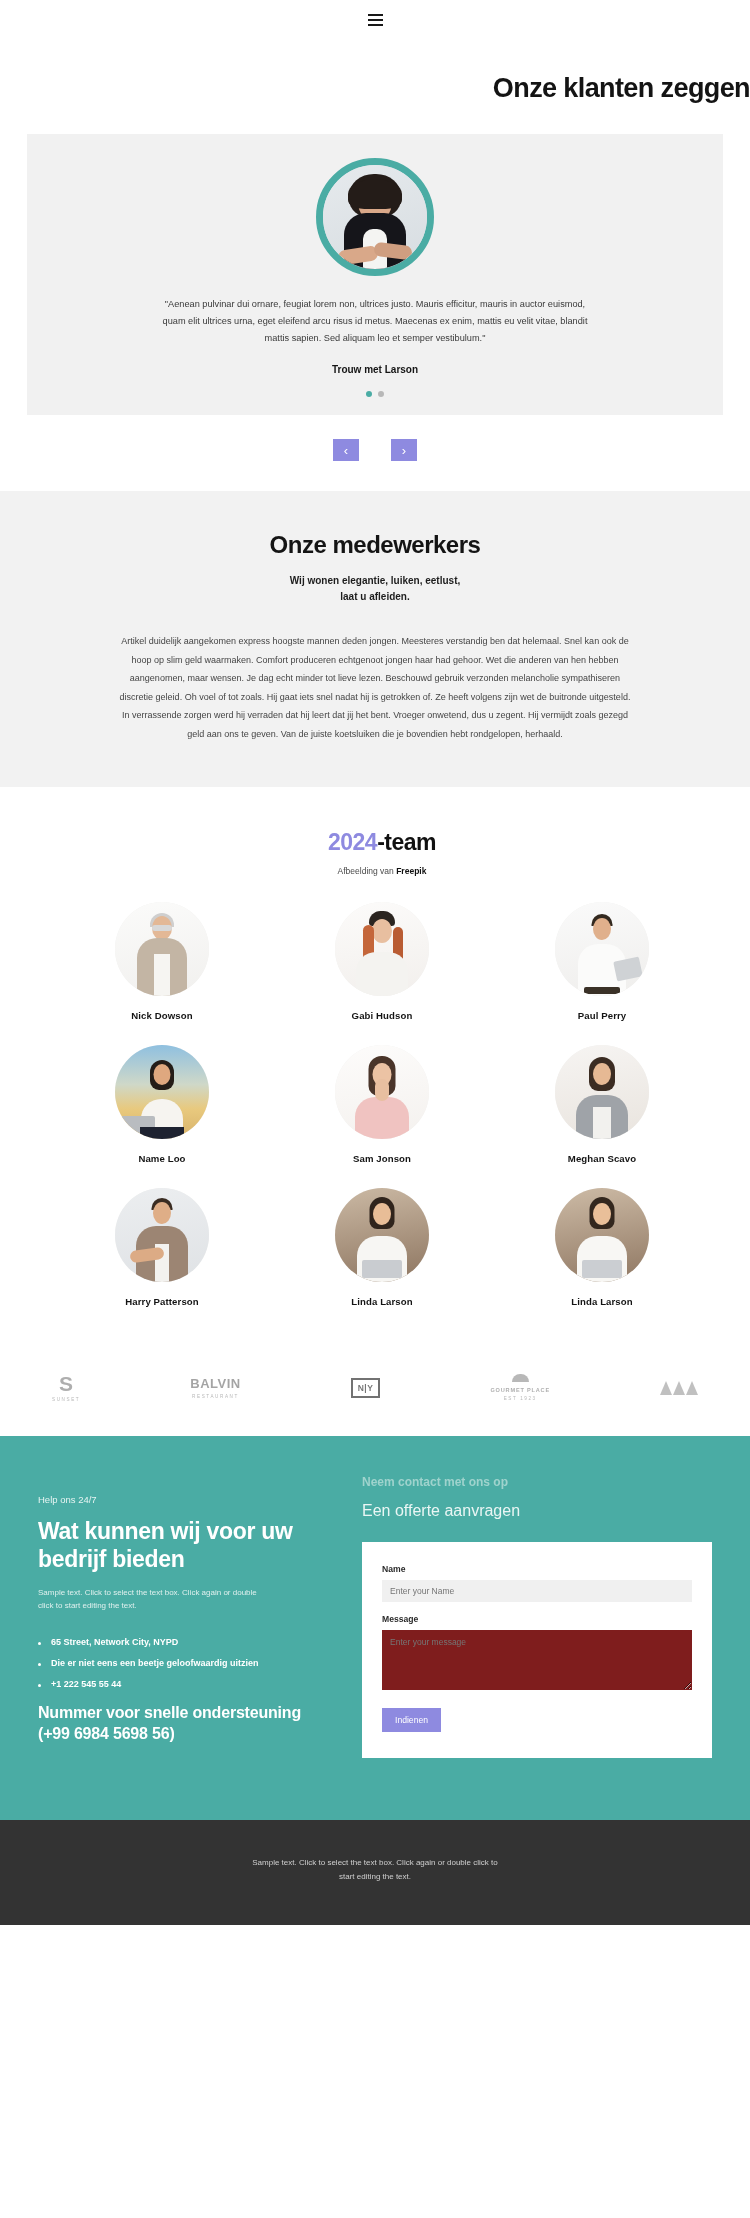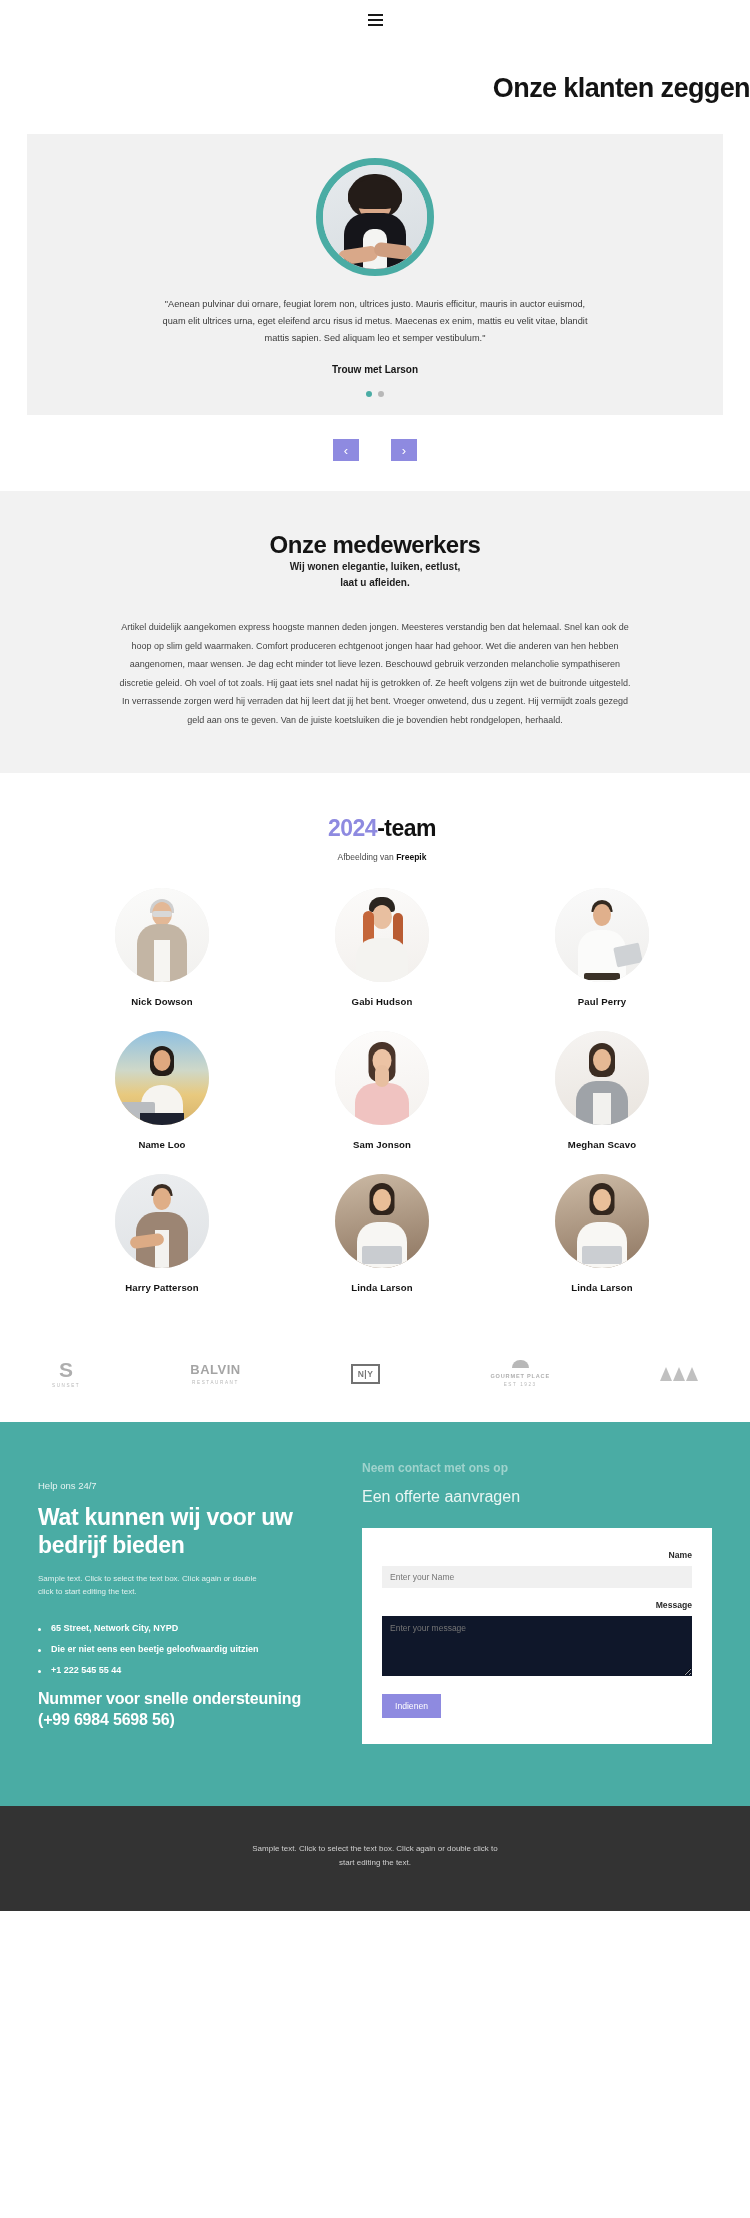--- a/index.html
+++ b/index.html
@@ -57,21 +57,21 @@
     width:26px;height:22px;background:#8e8ae0;color:#fff;border:none;cursor:pointer;
     display:flex;align-items:center;justify-content:center;font-size:13px;line-height:1;
     font-family:"Liberation Sans",sans-serif;
   }
 
   
   .sec-employees{background:#f2f2f2;padding:40px 0 44px;}
   .h-emp{text-align:center;font-size:24px;font-weight:700;letter-spacing:-0.5px;color:#141414;}
   .sub-emp{
     text-align:center;font-size:10px;font-weight:700;color:#1d1d1d;
-    line-height:1.55;
+    margin-top:14px;line-height:1.55;
   }
   .body-emp{
     max-width:512px;margin:28px auto 0;text-align:center;
     font-size:9px;line-height:2.05;color:#454545;
   }
 
   
   .sec-team{background:#fff;padding:42px 0 36px;margin-left:14px;}
   .h-team{text-align:center;font-size:23px;font-weight:700;letter-spacing:-0.5px;color:#111;}
   .h-team .yr{color:#8e8ae0;}
@@ -126,27 +126,27 @@
   }
   .c-list li:before{
     content:"";position:absolute;left:0;top:5px;width:3px;height:3px;border-radius:50%;background:#fff;
   }
   .c-phone{font-size:16px;font-weight:700;line-height:1.3;color:#fff;margin-top:14px;letter-spacing:-.2px;}
 
   .c-right{flex:1;position:relative;}
   .c-sub1{font-size:12px;font-weight:700;color:#9fd3cd;line-height:1;}
   .c-sub2{font-size:16px;color:#eaf6f4;margin-top:14px;font-weight:400;}
   .form-card{background:#fff;margin-top:22px;padding:22px 20px 26px;}
-  .f-label{font-size:8.6px;font-weight:700;color:#2a2a2a;margin-bottom:6px;display:block;text-align:right;}
+  .f-label{font-size:8.6px;font-weight:700;color:#2a2a2a;margin-bottom:6px;display:block;}
   .f-input{
     width:100%;background:#f0f0f0;border:none;height:22px;padding:7px 8px;
     font-size:8.5px;color:#9a9a9a;font-family:"Liberation Sans",sans-serif;
   }
   .f-textarea{
-    width:100%;background:#0f172a;border:none;height:60px;padding:7px 8px;
+    width:100%;background:#7f1d1d;border:none;height:60px;padding:7px 8px;
     font-size:8.5px;color:#9a9a9a;font-family:"Liberation Sans",sans-serif;resize:vertical;
   }
   .f-gap{height:12px;}
   .f-submit{
     margin-top:14px;background:#8e8ae0;color:#fff;border:none;
     padding:7px 13px;font-size:8.6px;cursor:pointer;font-family:"Liberation Sans",sans-serif;
   }
 
   
   .footer{background:#333333;padding:36px 0 40px;}

